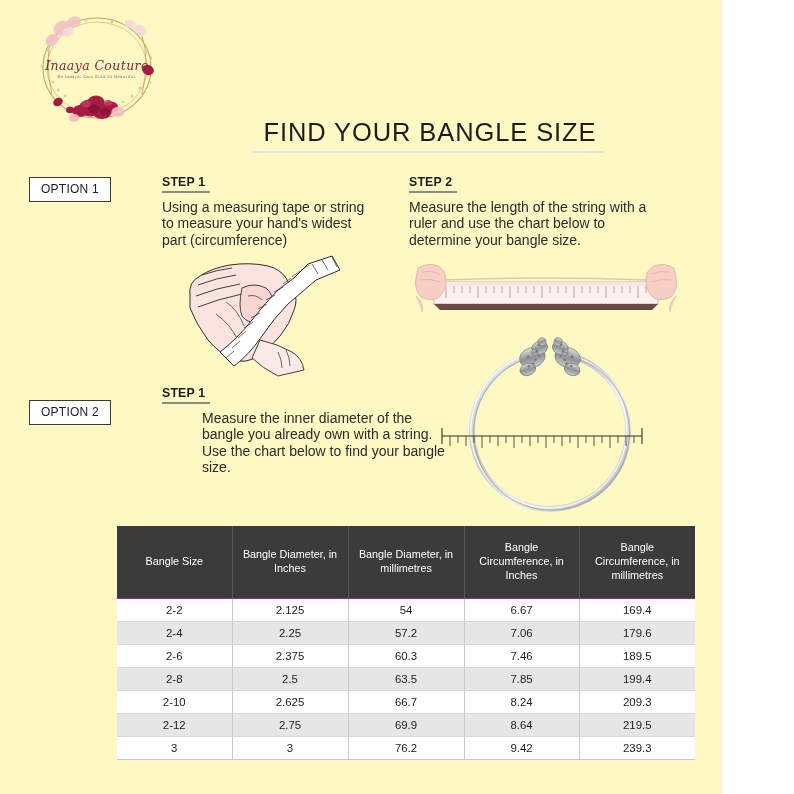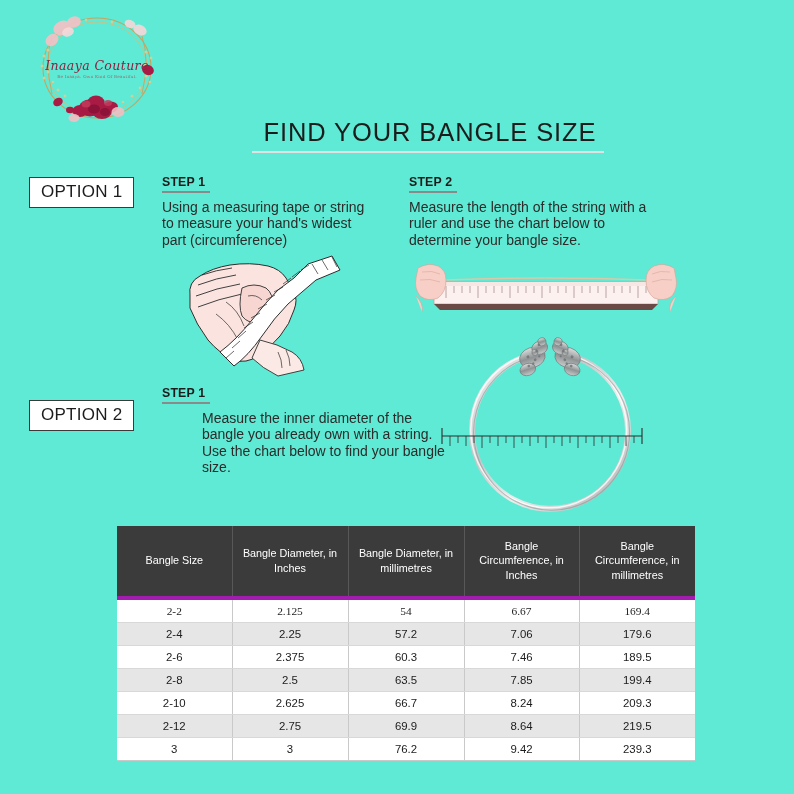--- a/index.html
+++ b/index.html
@@ -6,23 +6,23 @@
   html, body {
     margin: 0; padding: 0;
     width: 794px; height: 794px;
     background: #ffffff;
     font-family: "Liberation Sans", sans-serif;
     color: #231f20;
     overflow: hidden;
   }
   #page {
     position: relative;
-    width: 794px;
+    width: 722px;
     height: 794px;
-    background: #5eead4;
+    background: #fef9c3;
   }
 
   
   #logo {
     position: absolute;
     left: 22px; top: 8px;
     width: 150px; height: 118px;
   }
   #logo svg { display: block; width: 150px; height: 118px; }
   .logo-name {
@@ -66,21 +66,21 @@
     left: 252px; top: 151px;
     width: 352px; height: 2px;
     background: #e2e2e2;
   }
 
   
   .option-badge {
     position: absolute;
     border: 1px solid #3a3a3a;
     padding: 4px 11px 5px 11px;
-    font-size: 17px;
+    font-size: 12px;
     letter-spacing: .25px;
     color: #1c1c1c;
     background: #fff;
     white-space: nowrap;
   }
   #option1-badge { left: 29px; top: 177px; }
   #option2-badge { left: 29px; top: 400px; }
 
   
   .step-title {
@@ -165,21 +165,21 @@
     color: #1c1c1c;
     text-align: center;
     padding: 5px 4px 5px 4px;
     height: 21px;
     border-right: 1px solid #c9c9c9;
     border-bottom: 1px solid #d8d8d8;
   }
   #size-table td:last-child { border-right: none; text-align: center; }
   #size-table tbody tr:nth-child(odd)  td { background: #ffffff; }
   #size-table tbody tr:nth-child(even) td { background: #e6e6e6; }
-  #size-table tbody tr:first-child td { border-top: 4px solid #a21caf; font-family: Liberation Serif, serif; }
+  #size-table tbody tr:first-child td { border-top: 1px solid #a21caf; }
   #size-table tbody tr:last-child td { border-bottom: 1px solid #c9c9c9; }
 </style>
 </head>
 <body>
 
 <div id="page">
 
   <div id="logo">
     <svg viewBox="0 0 150 118" xmlns="http://www.w3.org/2000/svg">
 

